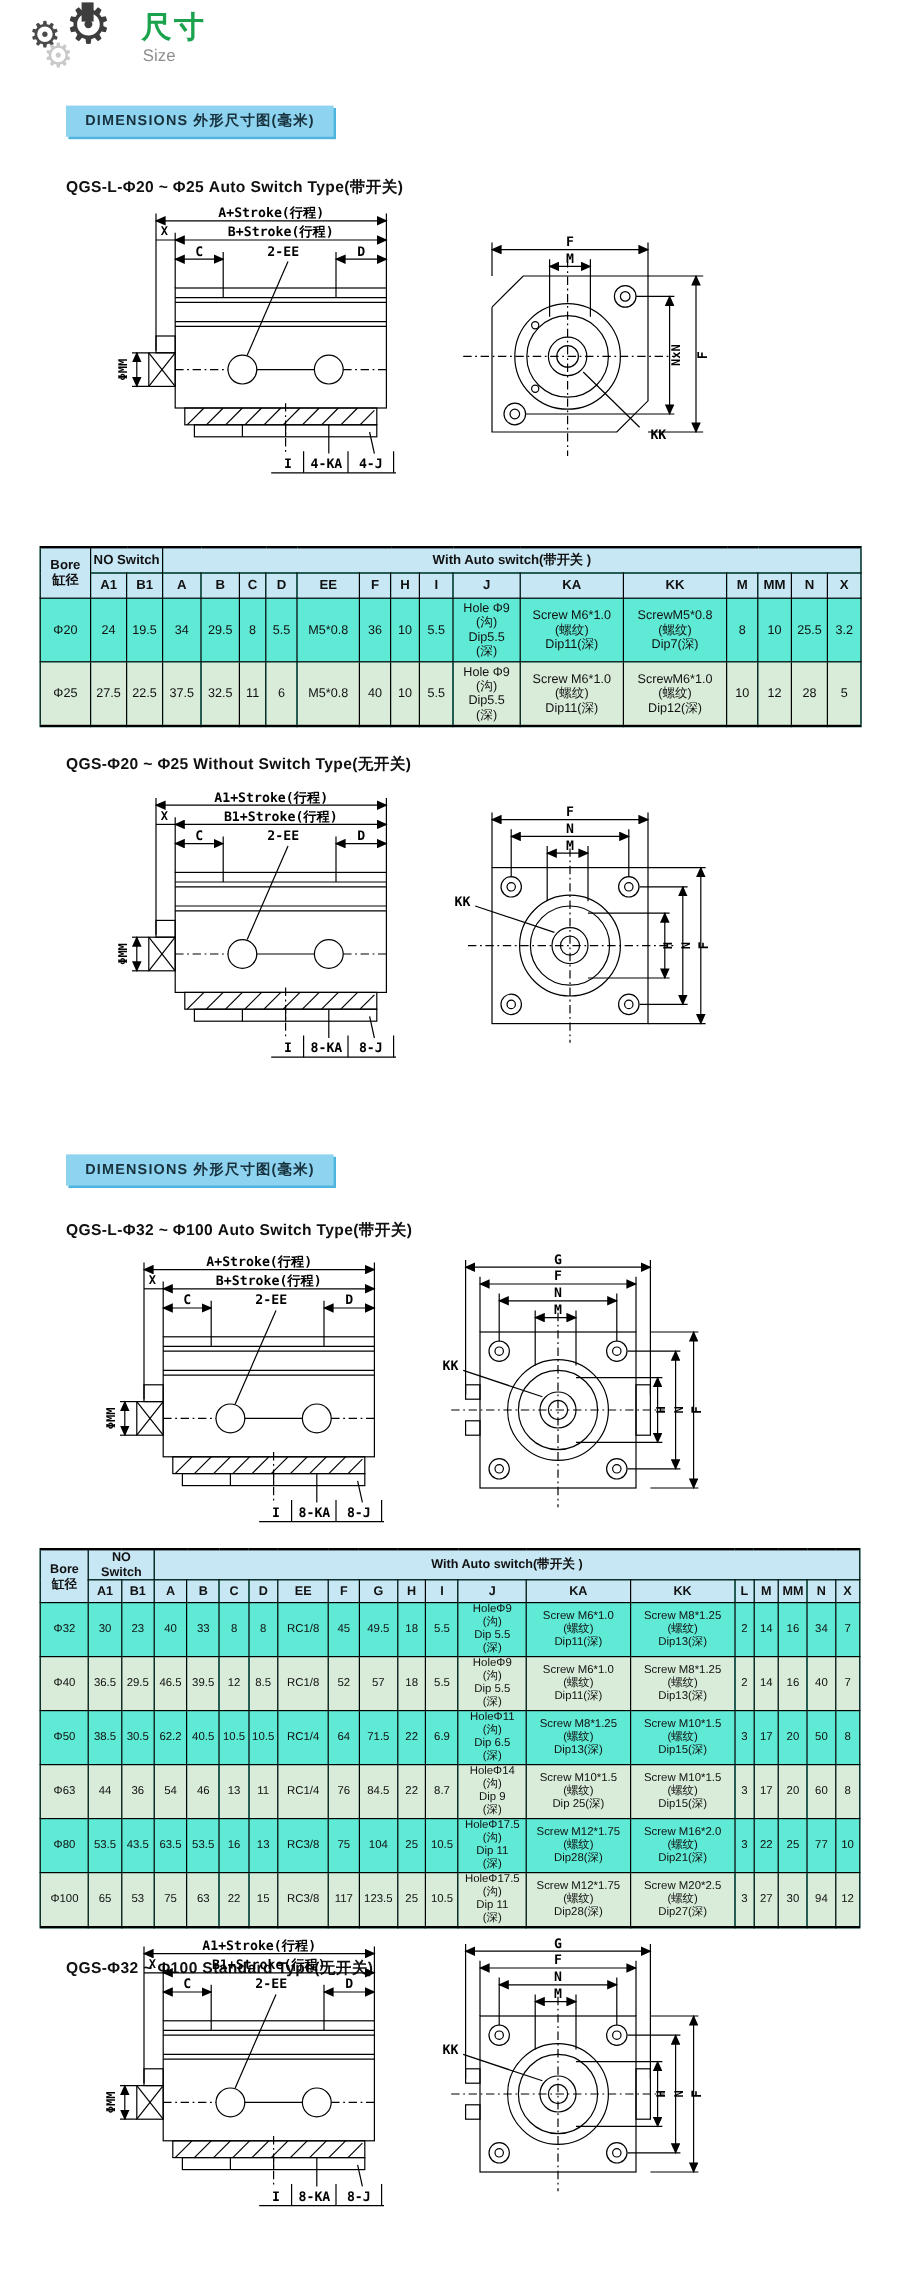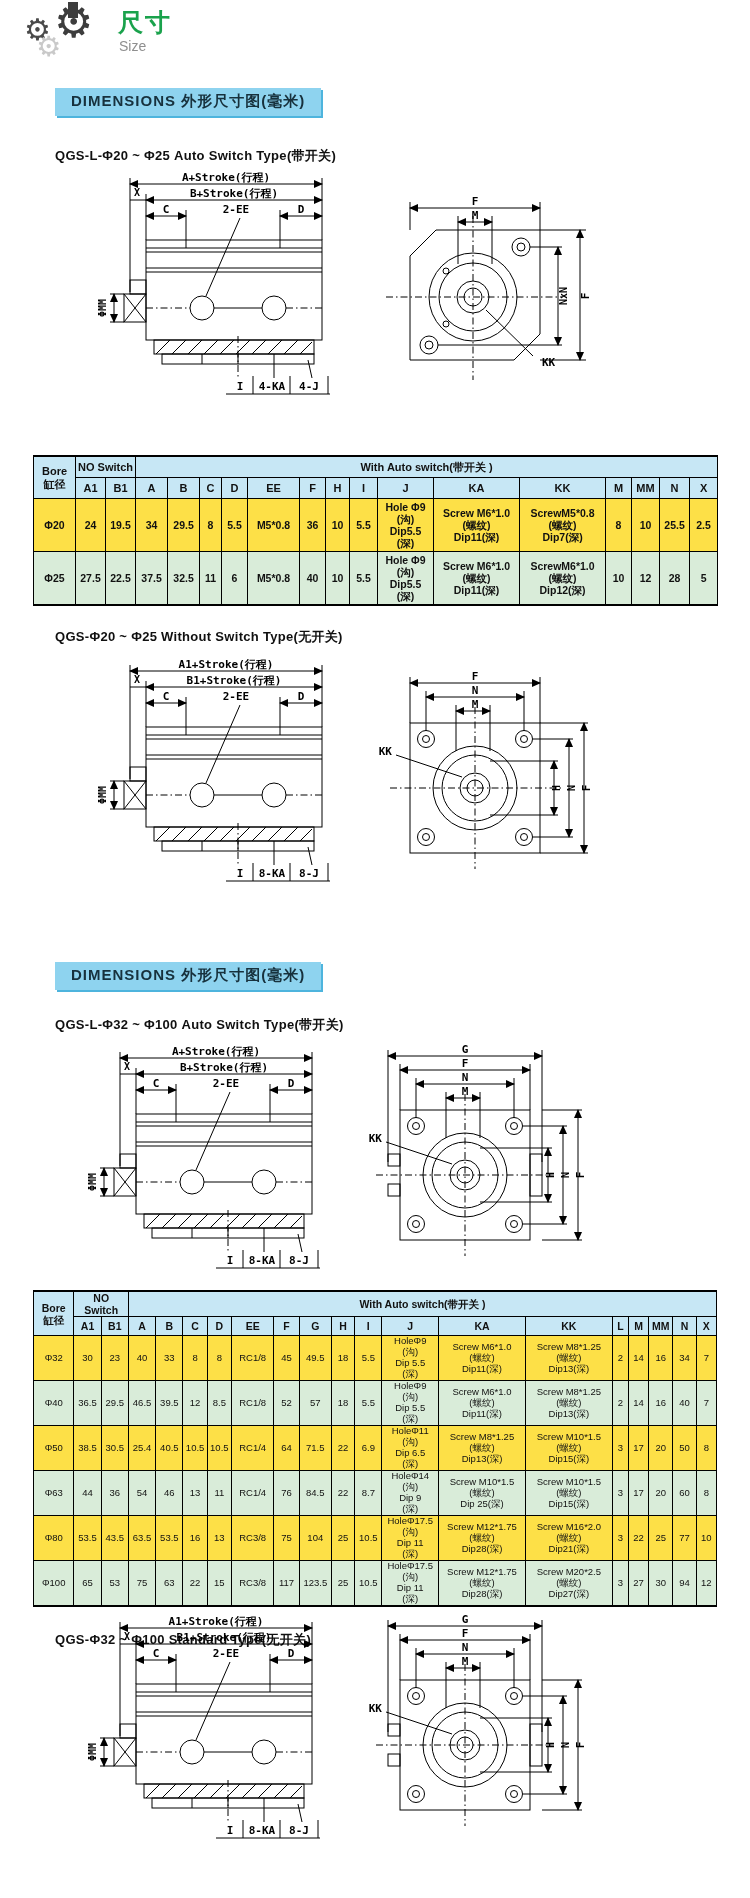--- a/index.html
+++ b/index.html
@@ -9,32 +9,32 @@
   .logo{left:26px;top:4px;width:230px;height:70px;}
   .gearwrap{position:absolute;left:0;top:0;width:86px;height:66px;}
   .gear{position:absolute;font-family:"DejaVu Sans",sans-serif;}
   .g1{left:28px;top:-8px;font-size:44px;color:#3d3d3d;}
   .g2{left:-2px;top:8px;font-size:30px;color:#4a4a4a;}
   .g3{left:10px;top:26px;font-size:28px;color:#c9c9c9;}
   .stem{position:absolute;left:42px;top:-2px;width:10px;height:16px;background:#3d3d3d;}
   .logo-cn{position:absolute;left:92px;top:2px;font-size:25px;font-weight:bold;color:#1aa24c;letter-spacing:2px;}
   .logo-en{position:absolute;left:93px;top:34px;font-size:14px;color:#8f8f8f;}
   
-  .band{background:#8ed3ef;color:#17313d;font-weight:bold;font-size:15px;
+  .band{background:#8ed3ef;color:#17313d;font-weight:bold;font-size:12px;
         padding:4px 16px 5px 16px;display:inline-block;letter-spacing:1px;
         box-shadow:2px 2px 0 #4db4dd;}
   .subtitle{font-size:13px;font-weight:bold;color:#101010;letter-spacing:.3px;}
   
-  table.dims{border-collapse:collapse;table-layout:fixed;width:684px;background:#fde047;
+  table.dims{border-collapse:collapse;table-layout:fixed;width:684px;background:#5eead4;
              border-top:2px solid #000;border-bottom:2px solid #000;}
   .dims th,.dims td{border:1px solid #000;text-align:center;vertical-align:middle;
                     padding:0 1px;white-space:pre-line;line-height:1.15;overflow:hidden;}
   .t1{font-size:10.5px;}
   .t1 th{background:#c7e7f5;font-size:11px;font-weight:bold;height:20px;}
-  .t1 tbody td{height:52px;font-weight:bold;}
+  .t1 tbody td{height:52px;}
   .t1 tbody tr:nth-child(even){background:#d9ecd9;}
   .t2{font-size:9.5px;}
   .t2 th{background:#c7e7f5;font-size:10.5px;font-weight:bold;height:18px;}
   .t2 tbody td{height:44px;}
   .t2 tbody tr:nth-child(even){background:#d9ecd9;}
   
   svg .ln line, svg .ln rect, svg .ln path, svg .ln circle, svg .ln polyline{
     stroke:#000;fill:none;stroke-width:1;}
   svg .thin{stroke-width:.6;}
   svg .dash{stroke-dasharray:7 3 1.5 3;}
@@ -230,21 +230,21 @@
 (深)</td>
         <td>Screw M6*1.0
 (螺纹)
 Dip11(深)</td>
         <td>ScrewM5*0.8
 (螺纹)
 Dip7(深)</td>
         <td>8</td>
         <td>10</td>
         <td>25.5</td>
-        <td>2.5</td>
+        <td>3.2</td>
       </tr>
       <tr>
         <td>Φ25</td>
         <td>27.5</td>
         <td>22.5</td>
         <td>37.5</td>
         <td>32.5</td>
         <td>11</td>
         <td>6</td>
         <td>M5*0.8</td>
@@ -617,21 +617,21 @@
         <td>2</td>
         <td>14</td>
         <td>16</td>
         <td>40</td>
         <td>7</td>
       </tr>
       <tr>
         <td>Φ50</td>
         <td>38.5</td>
         <td>30.5</td>
-        <td>25.4</td>
+        <td>62.2</td>
         <td>40.5</td>
         <td>10.5</td>
         <td>10.5</td>
         <td>RC1/4</td>
         <td>64</td>
         <td>71.5</td>
         <td>22</td>
         <td>6.9</td>
         <td>HoleΦ11
 (沟)

